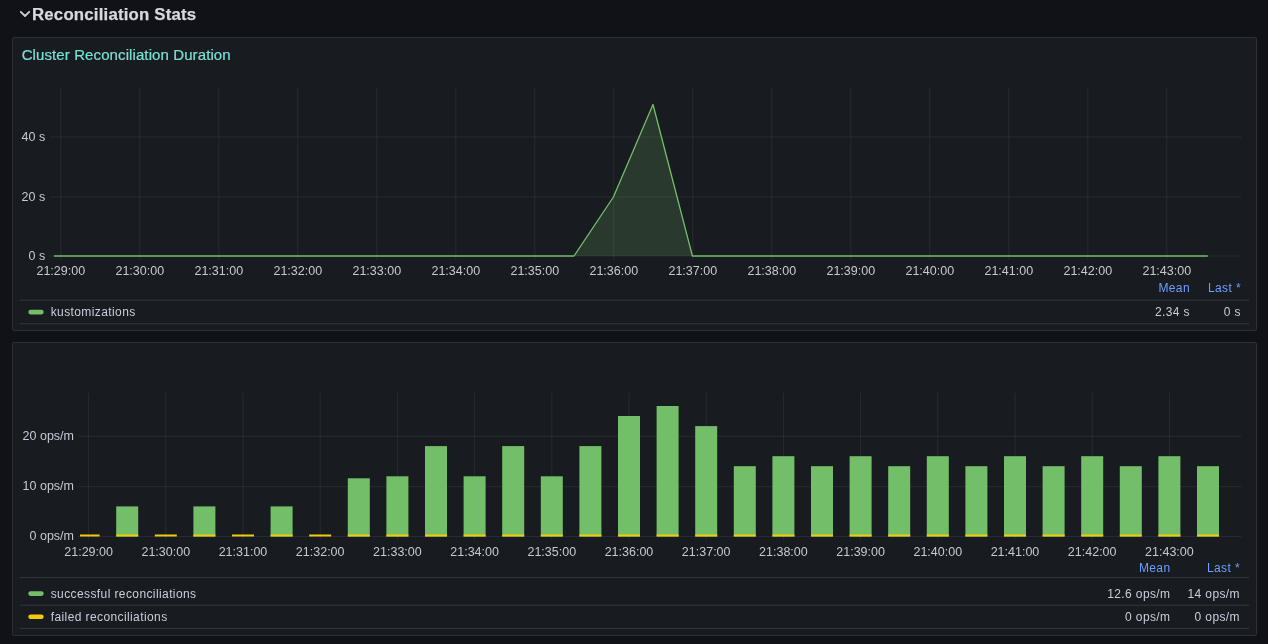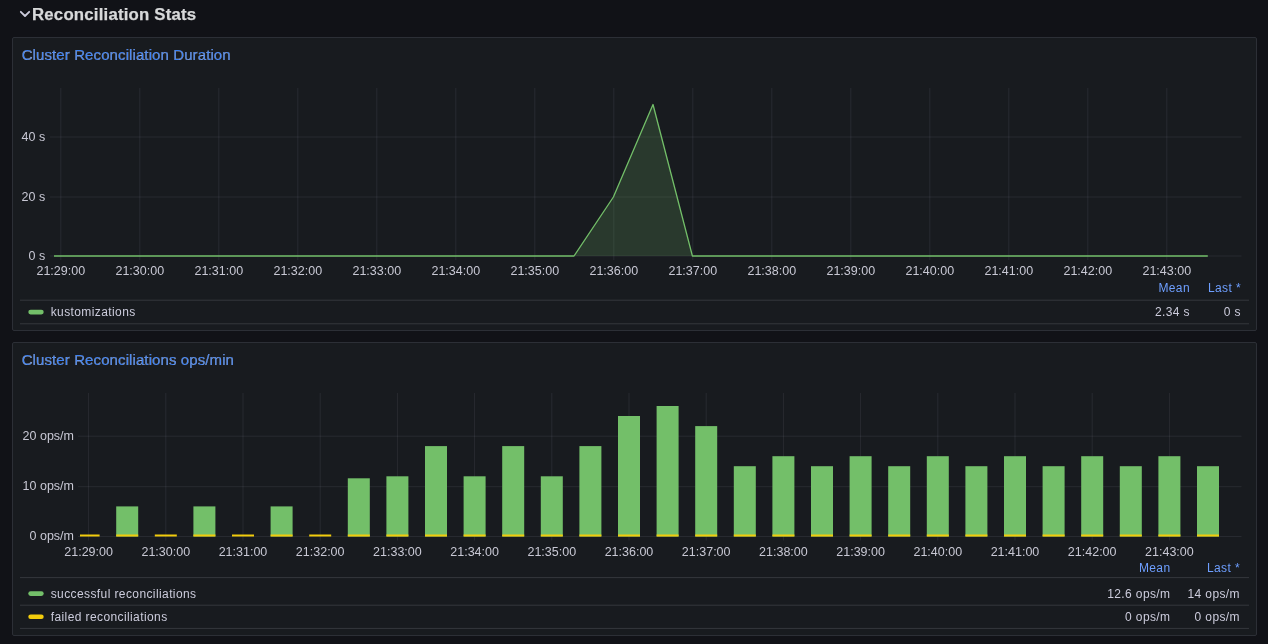--- a/index.html
+++ b/index.html
@@ -1,21 +1,21 @@
 <!DOCTYPE html>
 <html><head>
 <meta charset="utf-8">
 <style>
 * { margin:0; padding:0; box-sizing:border-box; }
 html,body { width:1268px; height:644px; background:#111217; overflow:hidden;
   font-family:"Liberation Sans", sans-serif; }
 .panel { position:absolute; left:12px; width:1245px; height:294px;
   background:#181b1f; border:1px solid #2c2f36; border-radius:2px; }
 .ptitle { position:absolute; left:8.7px; top:8px; font-size:15px; font-weight:500;
-  color:#3b82f6; letter-spacing:0.1px; -webkit-text-stroke:0.2px #ccccdc; }
+  color:#5eead4; letter-spacing:0.1px; -webkit-text-stroke:0.2px #ccccdc; }
 svg.chart { position:absolute; left:-1px; top:-1px; }
 .ax { font-family:"Liberation Sans",sans-serif; font-size:12.5px; fill:#c8c8d4; }
 .lg { font-family:"Liberation Sans",sans-serif; font-size:12px; fill:#ccccdc; letter-spacing:0.4px; }
 .hd { fill:#6e9fff; }
 .rowhead { position:absolute; left:32px; top:4.5px; font-size:16.8px; font-weight:700;
   color:#d8d9da; letter-spacing:0.2px; -webkit-text-stroke:0.25px #d8d9da; }
 </style>
 </head>
 <body>
 <svg width="48" height="28" style="left:0;top:0">
@@ -69,21 +69,20 @@
 <line x1="8" y1="262.2" x2="1237" y2="262.2" stroke="rgba(204,204,220,0.16)" stroke-width="1"></line>
 <rect x="16.3" y="271.8" width="15.4" height="4.6" rx="2.3" fill="#73BF69"></rect>
 <text x="38.7" y="278.2" class="lg">kustomizations</text>
 <text x="1178" y="278.2" text-anchor="end" class="lg">2.34 s</text>
 <text x="1229" y="278.2" text-anchor="end" class="lg">0 s</text>
 <line x1="8" y1="285.8" x2="1237" y2="285.8" stroke="rgba(204,204,220,0.16)" stroke-width="1"></line>
 </g>
   </svg>
 </div>
 <div class="panel" style="top:342px">
-  <div class="ptitle">Cluster Reconciliations ops/min</div>
   <svg class="chart" width="1245" height="294" viewBox="0 0 1245 294">
 <g transform="translate(0,1)">
 <line x1="66" y1="193.5" x2="1229.5" y2="193.5" stroke="rgba(204,204,220,0.09)" stroke-width="1"></line>
 <line x1="66" y1="143.7" x2="1229.5" y2="143.7" stroke="rgba(204,204,220,0.09)" stroke-width="1"></line>
 <line x1="66" y1="93.2" x2="1229.5" y2="93.2" stroke="rgba(204,204,220,0.09)" stroke-width="1"></line>
 <line x1="76.6" y1="50" x2="76.6" y2="197.5" stroke="rgba(204,204,220,0.09)" stroke-width="1"></line>
 <line x1="153.8" y1="50" x2="153.8" y2="197.5" stroke="rgba(204,204,220,0.09)" stroke-width="1"></line>
 <line x1="231.0" y1="50" x2="231.0" y2="197.5" stroke="rgba(204,204,220,0.09)" stroke-width="1"></line>
 <line x1="308.2" y1="50" x2="308.2" y2="197.5" stroke="rgba(204,204,220,0.09)" stroke-width="1"></line>
 <line x1="385.4" y1="50" x2="385.4" y2="197.5" stroke="rgba(204,204,220,0.09)" stroke-width="1"></line>

